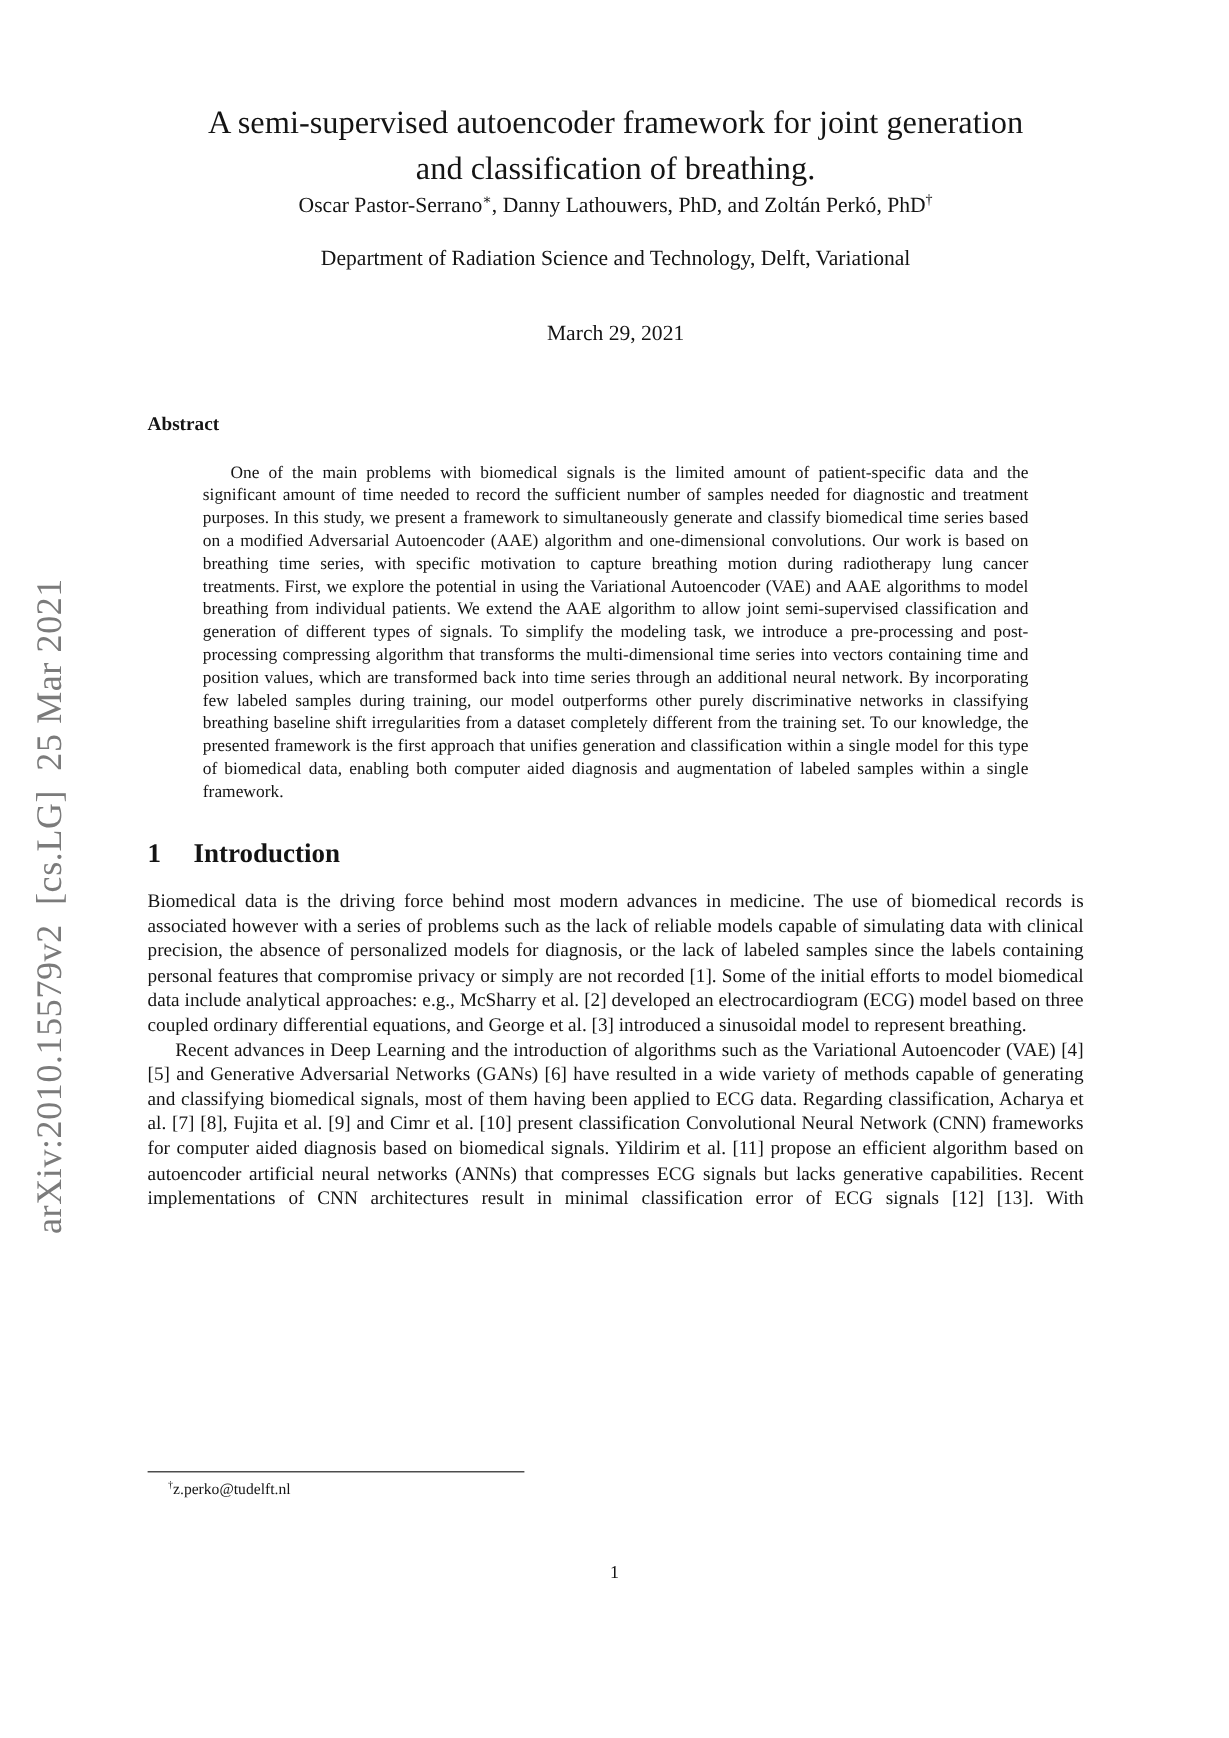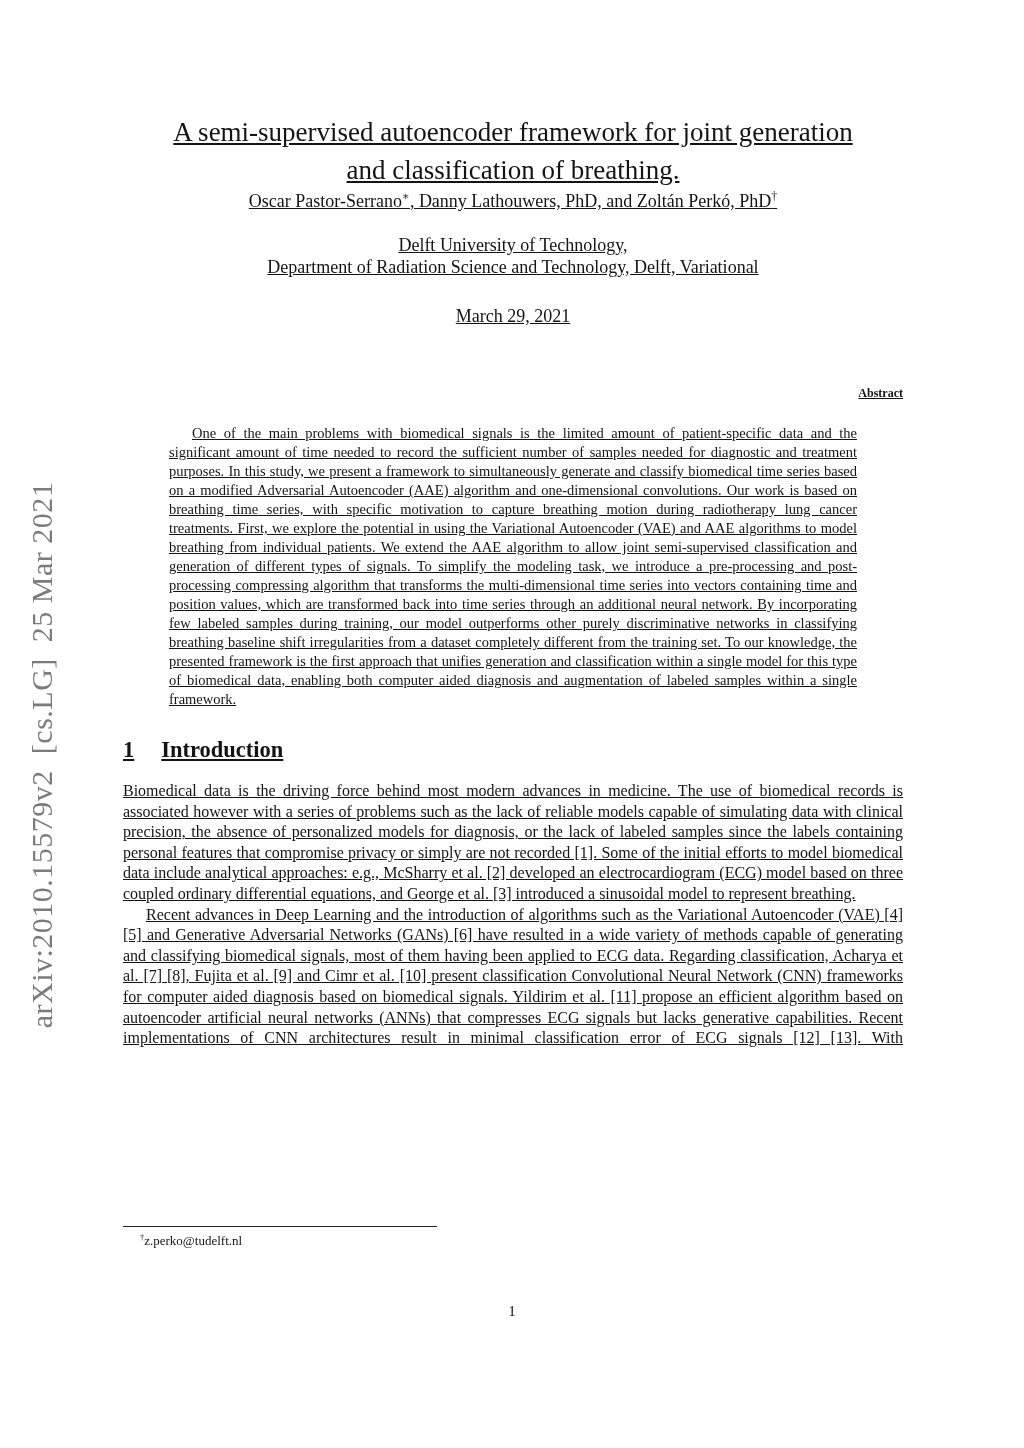--- a/index.html
+++ b/index.html
@@ -26,22 +26,21 @@
     white-space: pre;
     font-size: 30px;
     color: #7b7b7b;
     letter-spacing: 0.5px;
   }
   .content {
     position: absolute;
     left: 123px;
     top: 0;
     width: 780px;
-    padding-top: 113px;
-    text-decoration: underline;
+    padding-top: 83px;
   }
   .title {
     margin: 0;
     font-size: 27px;
     font-weight: normal;
     line-height: 38px;
     text-align: center;
   }
   .title-line { display: block; }
   .authors {
@@ -54,32 +53,32 @@
     line-height: 0;
     vertical-align: super;
   }
   .affiliation {
     margin-top: 21px;
     text-align: center;
     font-size: 18px;
     line-height: 22px;
   }
   .date {
-    margin-top: 27px;
+    margin-top: 40px;
     text-align: center;
     font-size: 18px;
     line-height: 22px;
   }
   .abstract {
     margin-top: 56px;
   }
   .abstract-heading {
-    text-align: right;
+    text-align: left;
     font-weight: bold;
-    font-size: 12px;
+    font-size: 16px;
     line-height: 20px;
   }
   .abstract-body {
     width: 688px;
     margin: 21px auto 0 auto;
     font-size: 14.5px;
     line-height: 19px;
     text-align: justify;
     text-indent: 23px;
   }
@@ -132,21 +131,20 @@
   <div class="content">
 
     <h1 class="title">
       <span class="title-line">A semi-supervised autoencoder framework for joint generation</span>
       <span class="title-line">and classification of breathing.</span>
     </h1>
 
     <div class="authors"><span>Oscar Pastor-Serrano</span><sup>∗</sup><span>, Danny Lathouwers, PhD, and Zoltán Perkó, PhD</span><sup>†</sup></div>
 
     <div class="affiliation">
-      <div>Delft University of Technology,</div>
       <div>Department of Radiation Science and Technology, Delft, Variational</div>
     </div>
 
     <div class="date">March 29, 2021</div>
 
     <div class="abstract">
       <div class="abstract-heading">Abstract</div>
       <p class="abstract-body">One of the main problems with biomedical signals is the limited amount of patient-specific data and the significant amount of time needed to record the sufficient number of samples needed for diagnostic and treatment purposes. In this study, we present a framework to simultaneously generate and classify biomedical time series based on a modified Adversarial Autoencoder (AAE) algorithm and one-dimensional convolutions. Our work is based on breathing time series, with specific motivation to capture breathing motion during radiotherapy lung cancer treatments. First, we explore the potential in using the Variational Autoencoder (VAE) and AAE algorithms to model breathing from individual patients. We extend the AAE algorithm to allow joint semi-supervised classification and generation of different types of signals. To simplify the modeling task, we introduce a pre-processing and post-processing compressing algorithm that transforms the multi-dimensional time series into vectors containing time and position values, which are transformed back into time series through an additional neural network. By incorporating few labeled samples during training, our model outperforms other purely discriminative networks in classifying breathing baseline shift irregularities from a dataset completely different from the training set. To our knowledge, the presented framework is the first approach that unifies generation and classification within a single model for this type of biomedical data, enabling both computer aided diagnosis and augmentation of labeled samples within a single framework.</p>
     </div>
 

